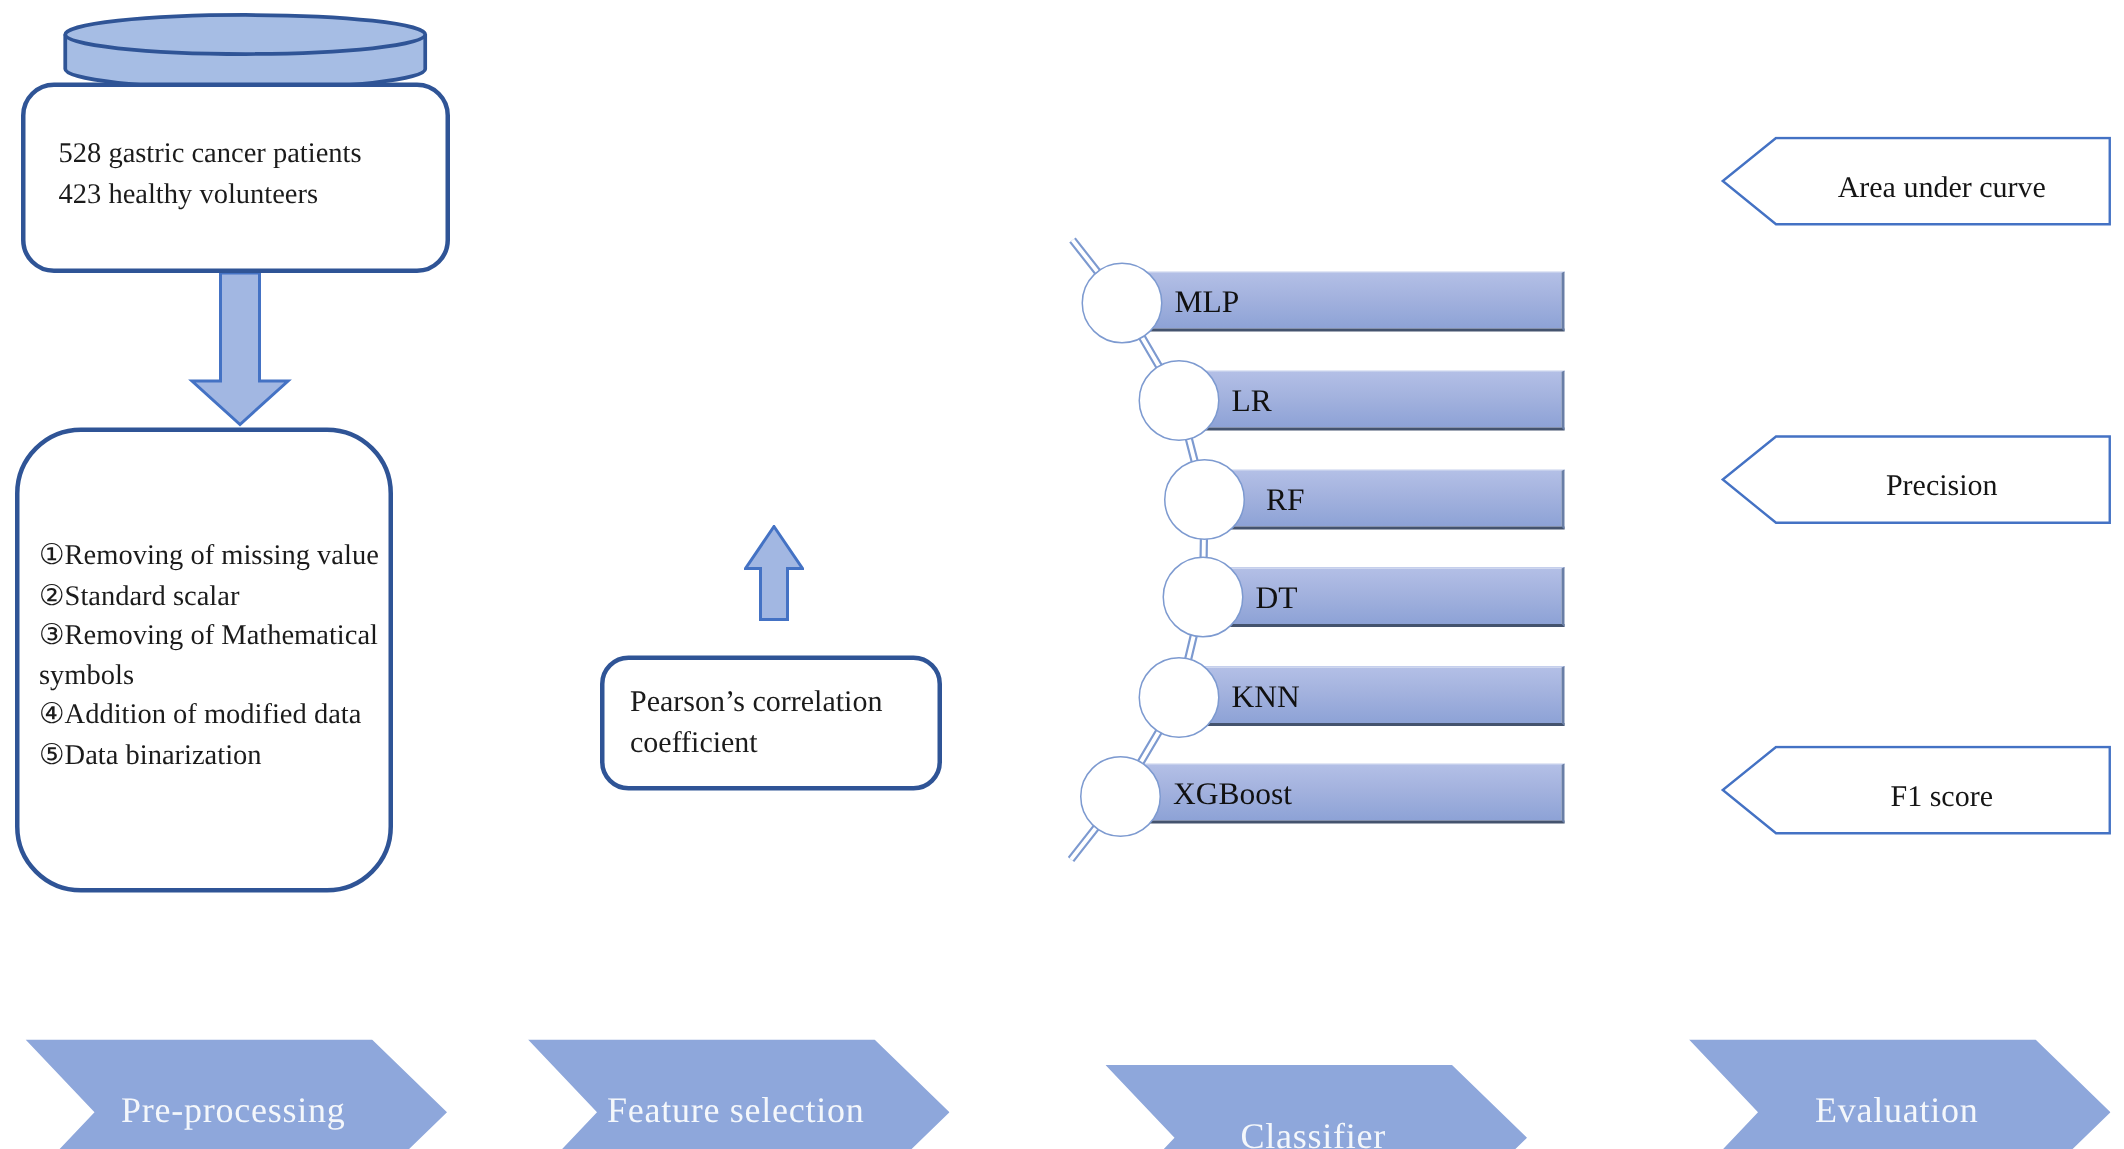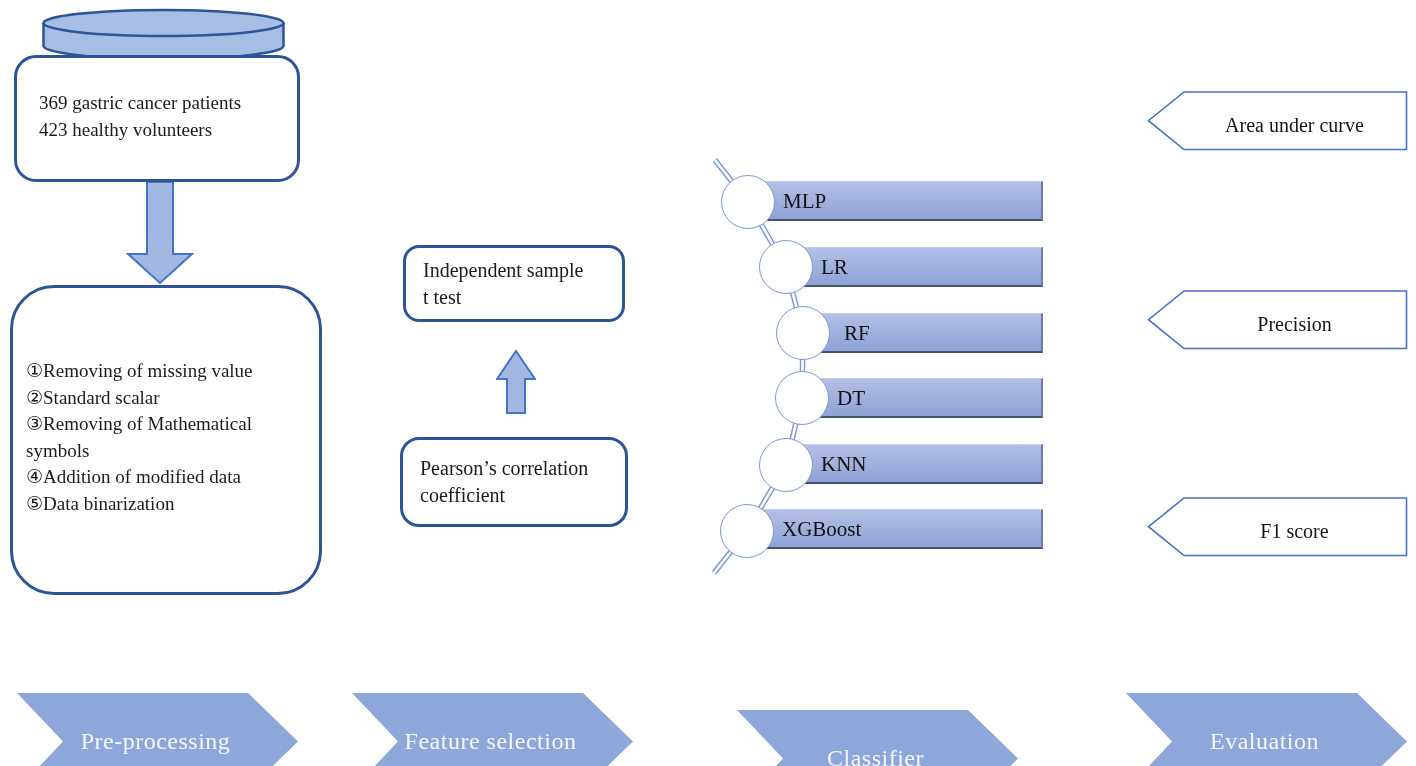--- a/index.html
+++ b/index.html
@@ -44,45 +44,39 @@
 
 <div class="canvas">
 
   <svg class="abs" style="left:42px;top:8px;" width="243" height="54" viewBox="0 0 243 54">
     <path d="M1.5,15 L1.5,38 A120,13 0 0 0 241.5,38 L241.5,15" fill="#a6bde4" stroke="#2f5496" stroke-width="2.5"></path>
     <ellipse cx="121.5" cy="15" rx="120" ry="13" fill="#a6bde4" stroke="#2f5496" stroke-width="2.5"></ellipse>
   </svg>
 
   <div class="nbox" style="left:14px;top:55px;width:286px;height:127px;border-radius:22px;">
     <div class="txt" style="padding:31px 0 0 22px;">
-      <div>369 gastric cancer patients</div>
+      <div>528 gastric cancer patients</div>
       <div>423 healthy volunteers</div>
     </div>
   </div>
 
   <svg class="abs" style="left:125px;top:182px;" width="70" height="103" viewBox="0 0 70 103">
     <path d="M22,0 L22,72 L3,72 L35,101 L67,72 L48,72 L48,0 Z" fill="#a2b7e2" stroke="#4472c4" stroke-width="2"></path>
   </svg>
 
-  <div class="nbox" style="left:10px;top:285px;width:312px;height:310px;border-radius:44px;">
+  <div class="nbox" style="left:10px;top:285px;width:252px;height:310px;border-radius:44px;">
     <div class="steps-txt" style="padding:70px 12px 0 13px;width:266px;">
       <div>①Removing of missing value</div>
       <div>②Standard scalar</div>
       <div>③Removing of Mathematical symbols</div>
       <div>④Addition of modified data</div>
       <div>⑤Data binarization</div>
     </div>
   </div>
 
-  <div class="nbox" style="left:403px;top:245px;width:222px;height:77px;border-radius:16px;">
-    <div class="txt" style="padding:9px 0 0 17px;font-size:20px;">
-      <div>Independent sample</div>
-      <div>t test</div>
-    </div>
-  </div>
 
   <svg class="abs" style="left:496px;top:350px;" width="40" height="64" viewBox="0 0 40 64">
     <path d="M20,1 L39,29 L29,29 L29,63 L11,63 L11,29 L1,29 Z" fill="#a2b7e2" stroke="#4472c4" stroke-width="2"></path>
   </svg>
 
   <div class="nbox" style="left:400px;top:437px;width:228px;height:90px;border-radius:19px;">
     <div class="txt" style="padding:15px 0 0 17px;font-size:20px;">
       <div>Pearson’s correlation</div>
       <div>coefficient</div>
     </div>

